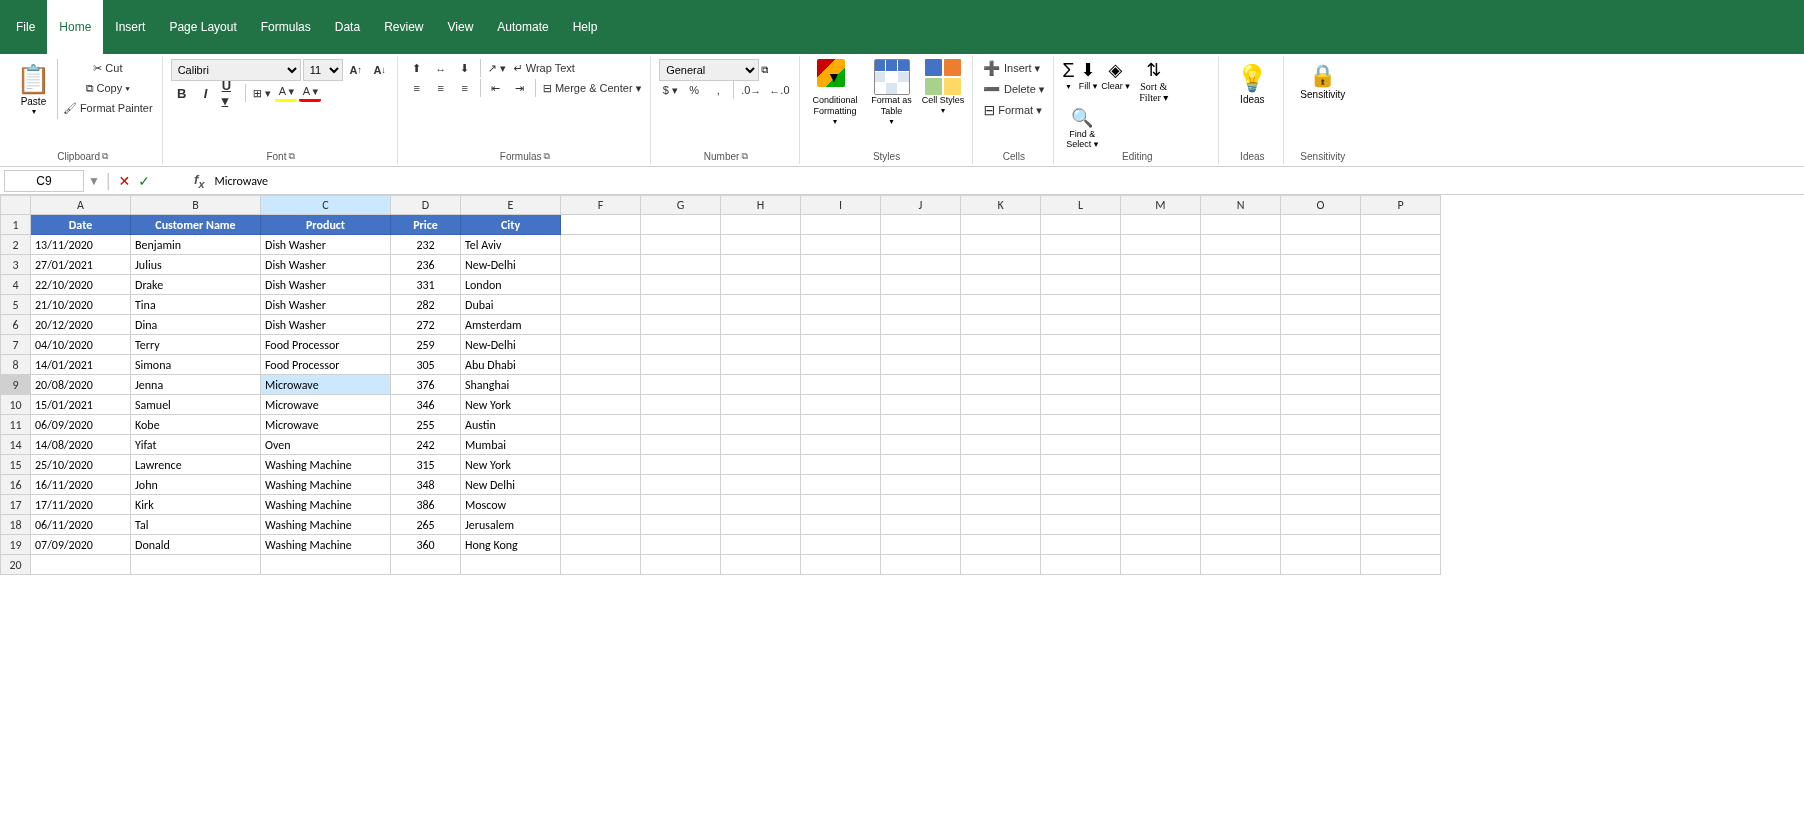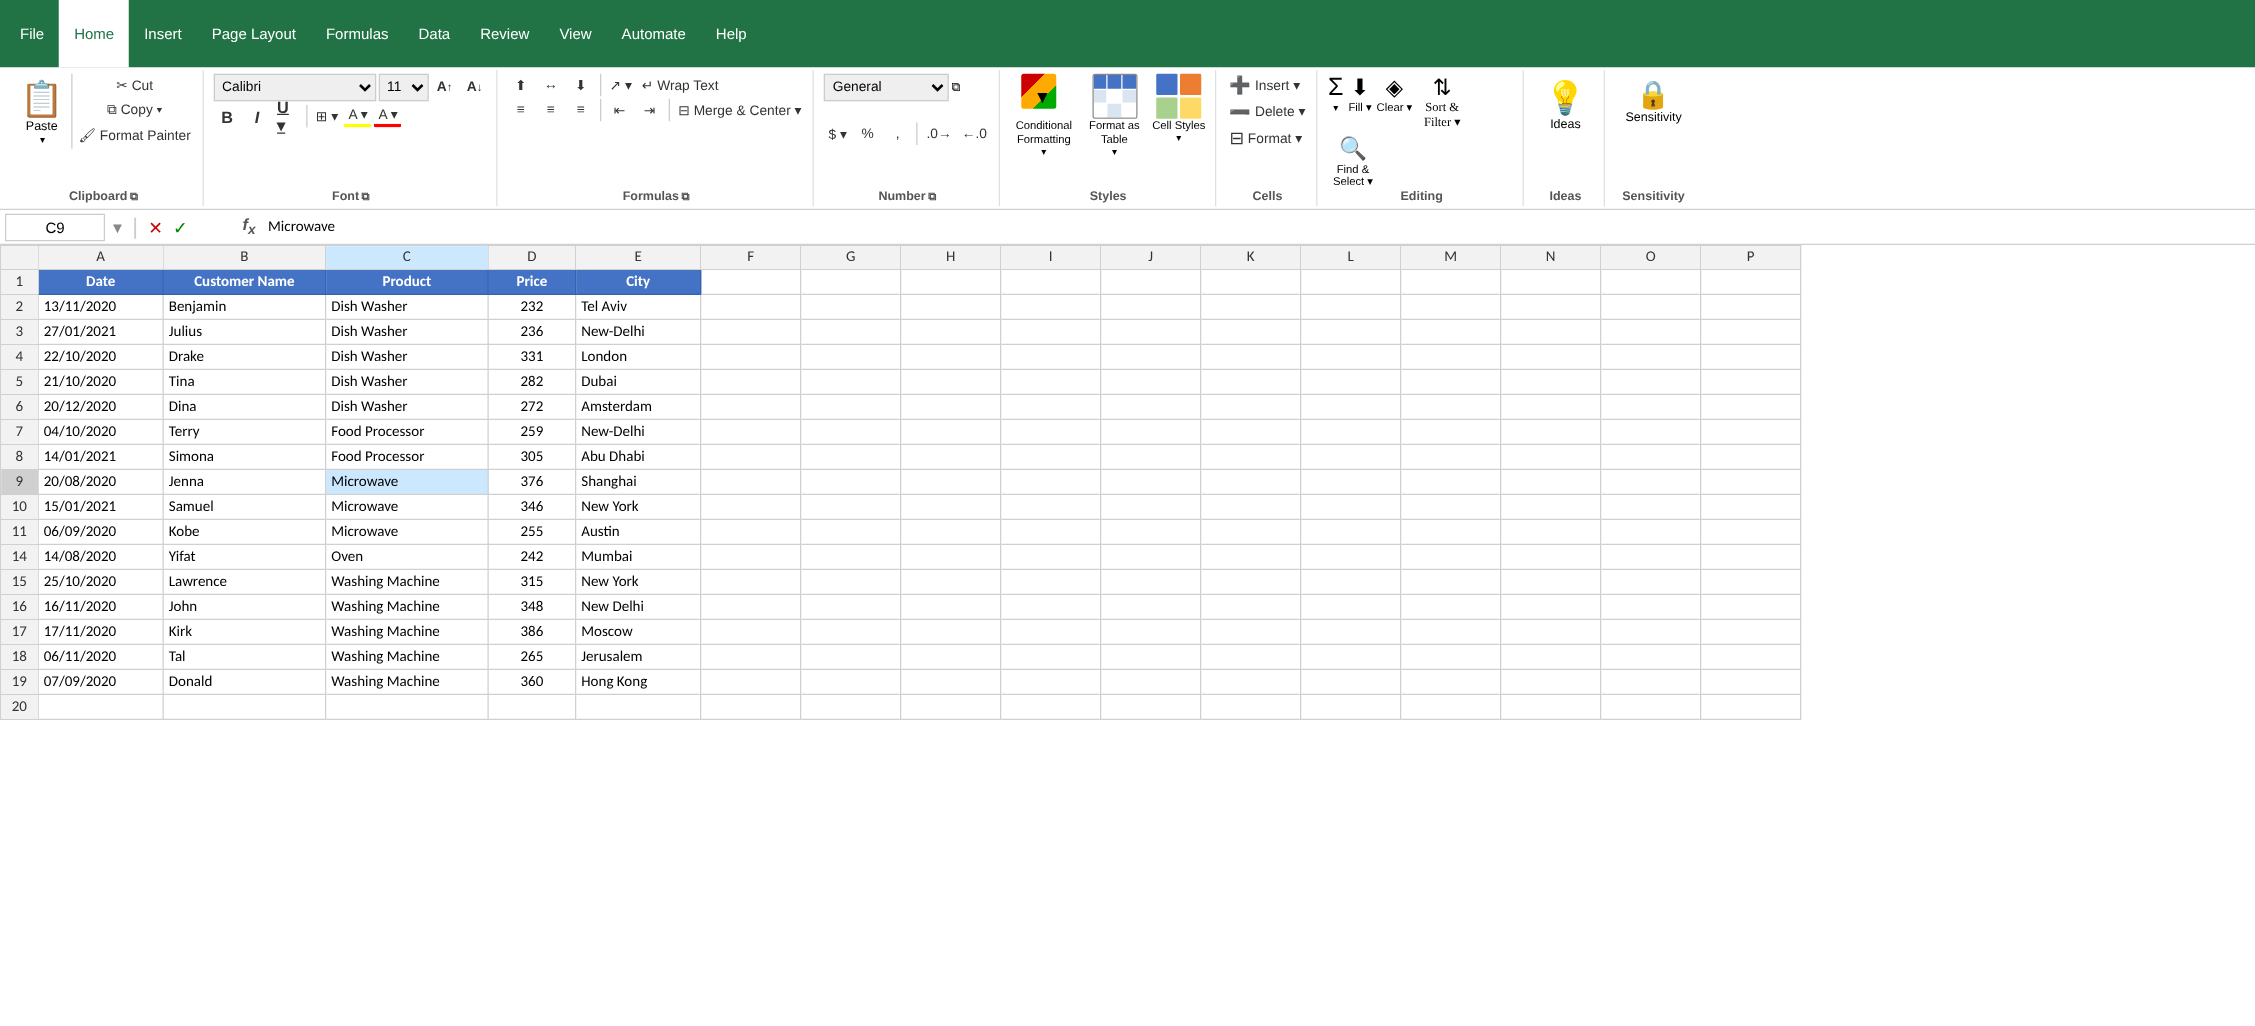--- a/index.html
+++ b/index.html
@@ -38,21 +38,21 @@
     .col-b { min-width: 130px; }
     .col-c { min-width: 130px; }
     .col-d { min-width: 70px; }
     .col-e { min-width: 100px; }
     .col-wide { min-width: 80px; }
     .selected-cell { background: #cce8ff; }
     .row-num-selected { background: #d0d0d0; }
 
     .ribbon-group-wrapper { display: flex; flex-direction: column; border-right: 1px solid #e0e0e0; padding: 3px 6px 0 6px; }
     .ribbon-group-body { display: flex; align-items: flex-start; gap: 2px; flex: 1; }
-    .ribbon-group-footer { font-size: 10px; color: #555; text-align: center; padding: 2px 0; display: flex; justify-content: center; align-items: center; gap: 2px; cursor: pointer; font-weight: bold; }
+    .ribbon-group-footer { font-size: 10px; color: #555; text-align: center; padding: 2px 0; display: flex; justify-content: center; align-items: center; gap: 2px; cursor: pointer; }
     .expand-icon { font-size: 9px; }
 
     .btn-row { display: flex; gap: 2px; align-items: center; }
 
     .ideas-btn { display: flex; flex-direction: column; align-items: center; justify-content: center; padding: 4px 8px; cursor: pointer; min-width: 50px; }
 
     
     .tab-row { background: #217346; display: flex; padding: 0 4px; }
     .tab-item { color: #fff; font-size: 12px; padding: 20px 12px; cursor: pointer; }
     .tab-item.active { background: #fff; color: #217346; }
@@ -143,21 +143,21 @@
         <div class="ribbon-btn-small">⊟ Merge &amp; Center ▾</div>
       </div>
     </div>
     <div class="ribbon-group-footer">
       <span>Formulas</span>
       <span class="expand-icon">⧉</span>
     </div>
   </div>
 
   <div class="ribbon-group-wrapper">
-    <div class="ribbon-group-body" style="flex-direction:column; gap:17px;">
+    <div class="ribbon-group-body" style="flex-direction:column; gap:0;">
       <div class="btn-row">
         <select class="number-select">
           <option>General</option><option>Number</option><option>Currency</option><option>Percentage</option><option>Date</option>
         </select>
         <span style="font-size:10px; cursor:pointer;">⧉</span>
       </div>
       <div class="btn-row">
         <div class="ribbon-btn-small">$ ▾</div>
         <div class="ribbon-btn-small">%</div>
         <div class="ribbon-btn-small">,</div>

